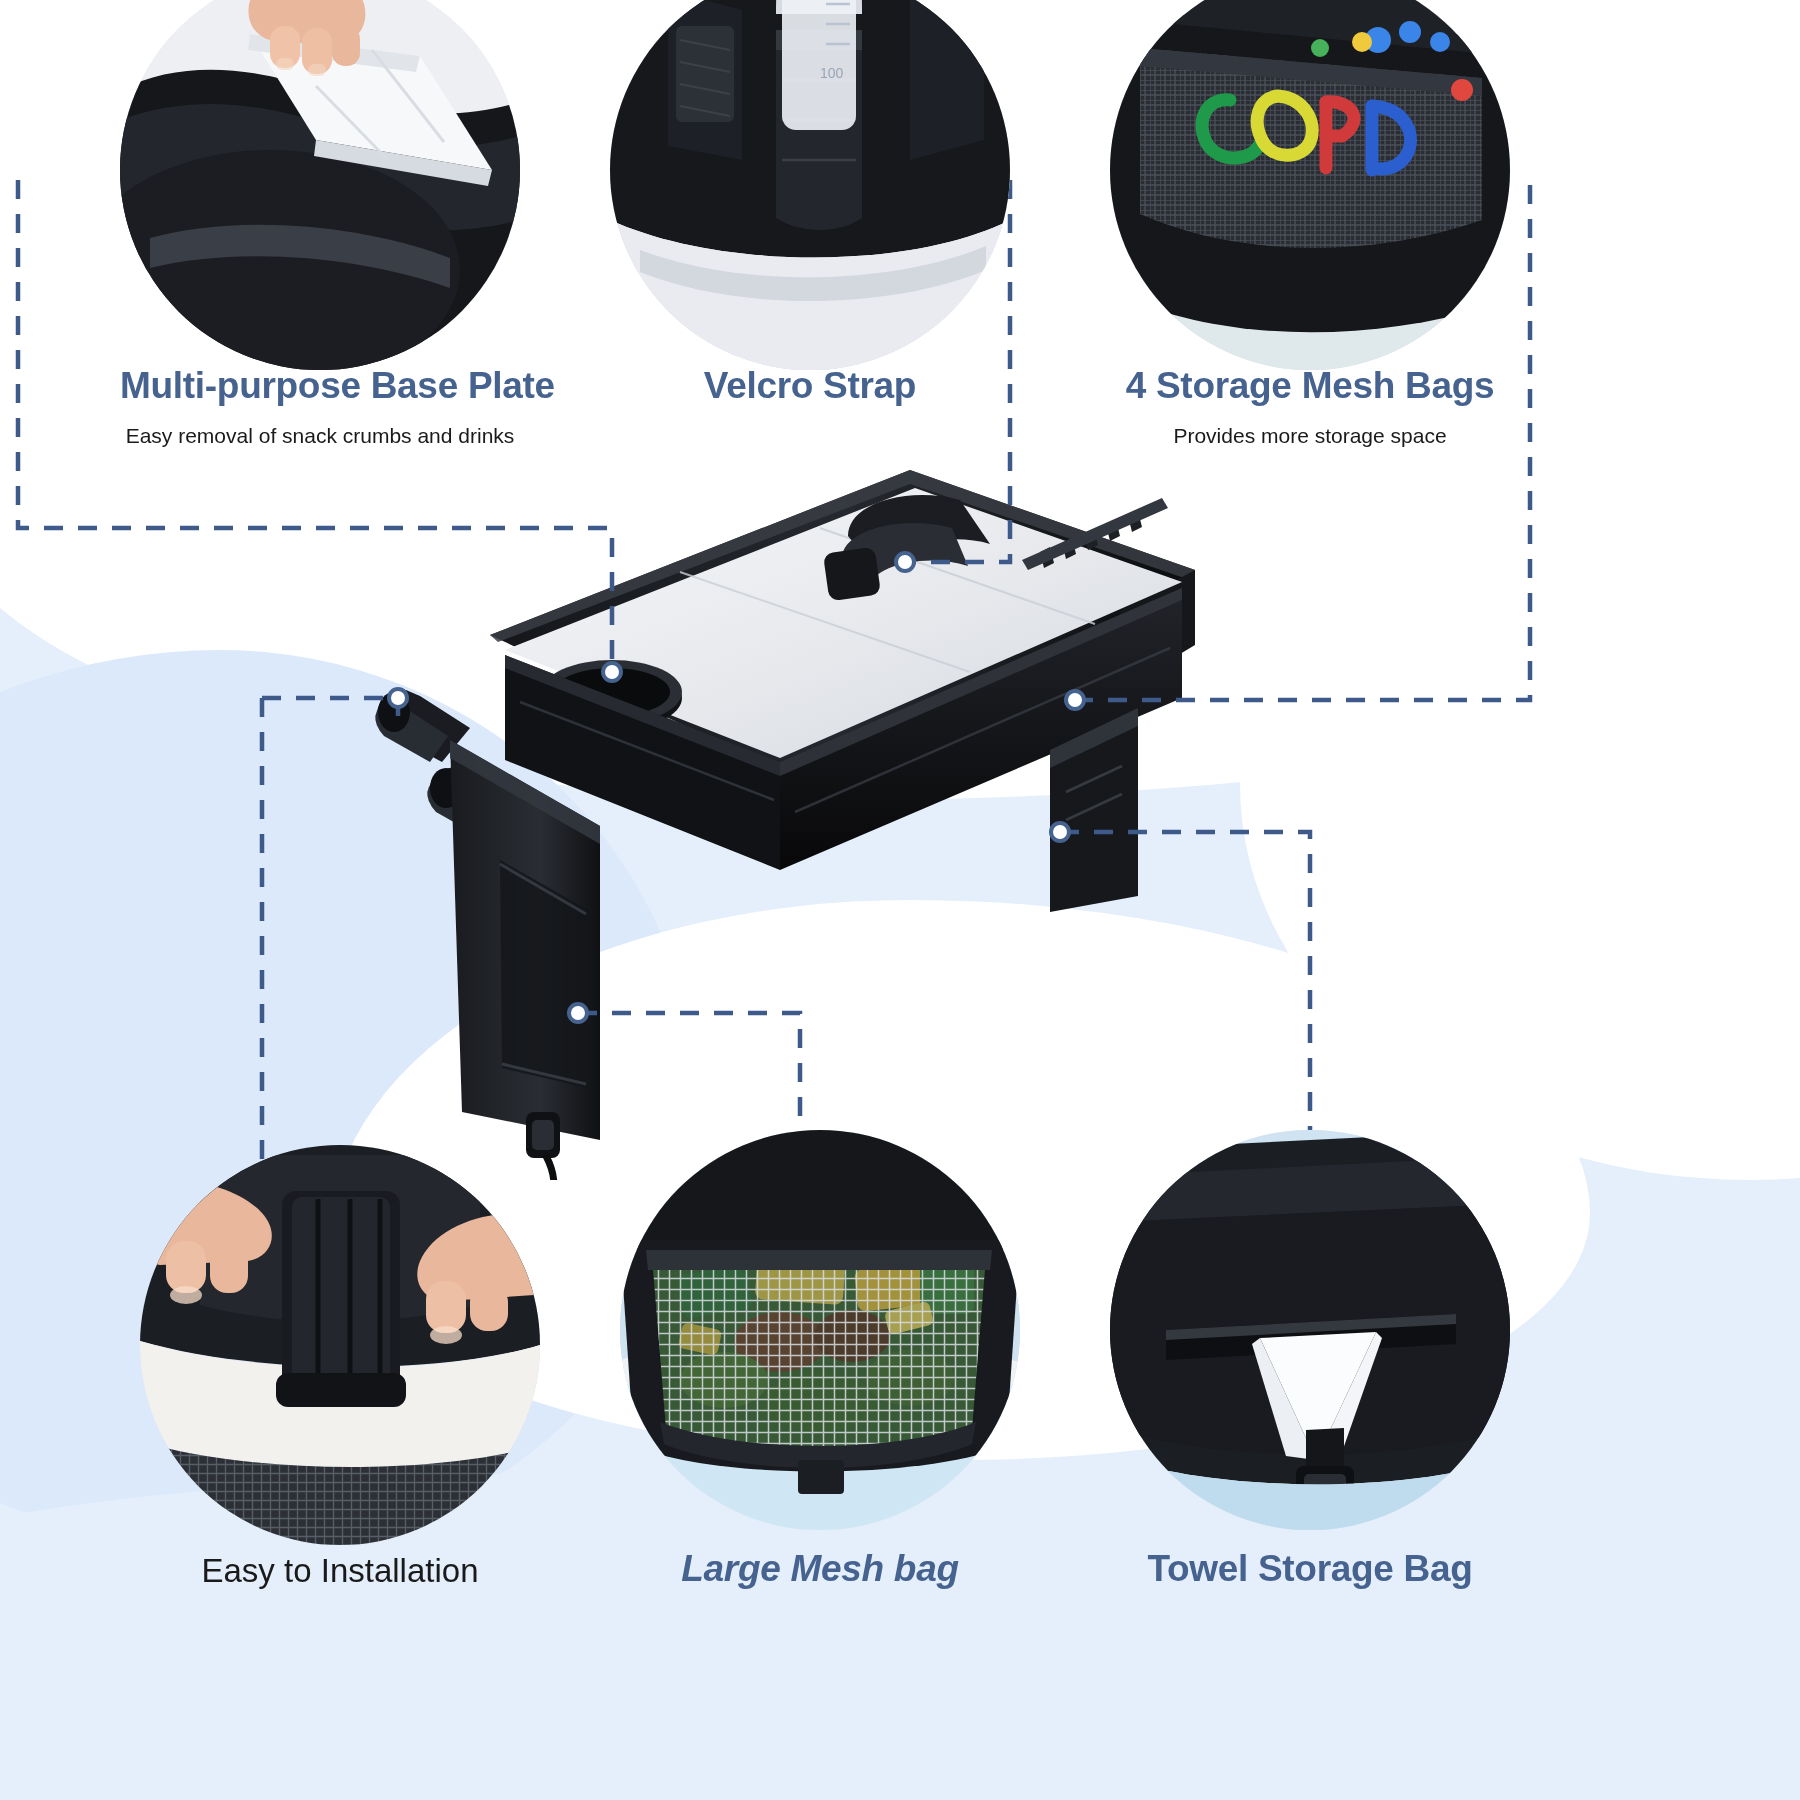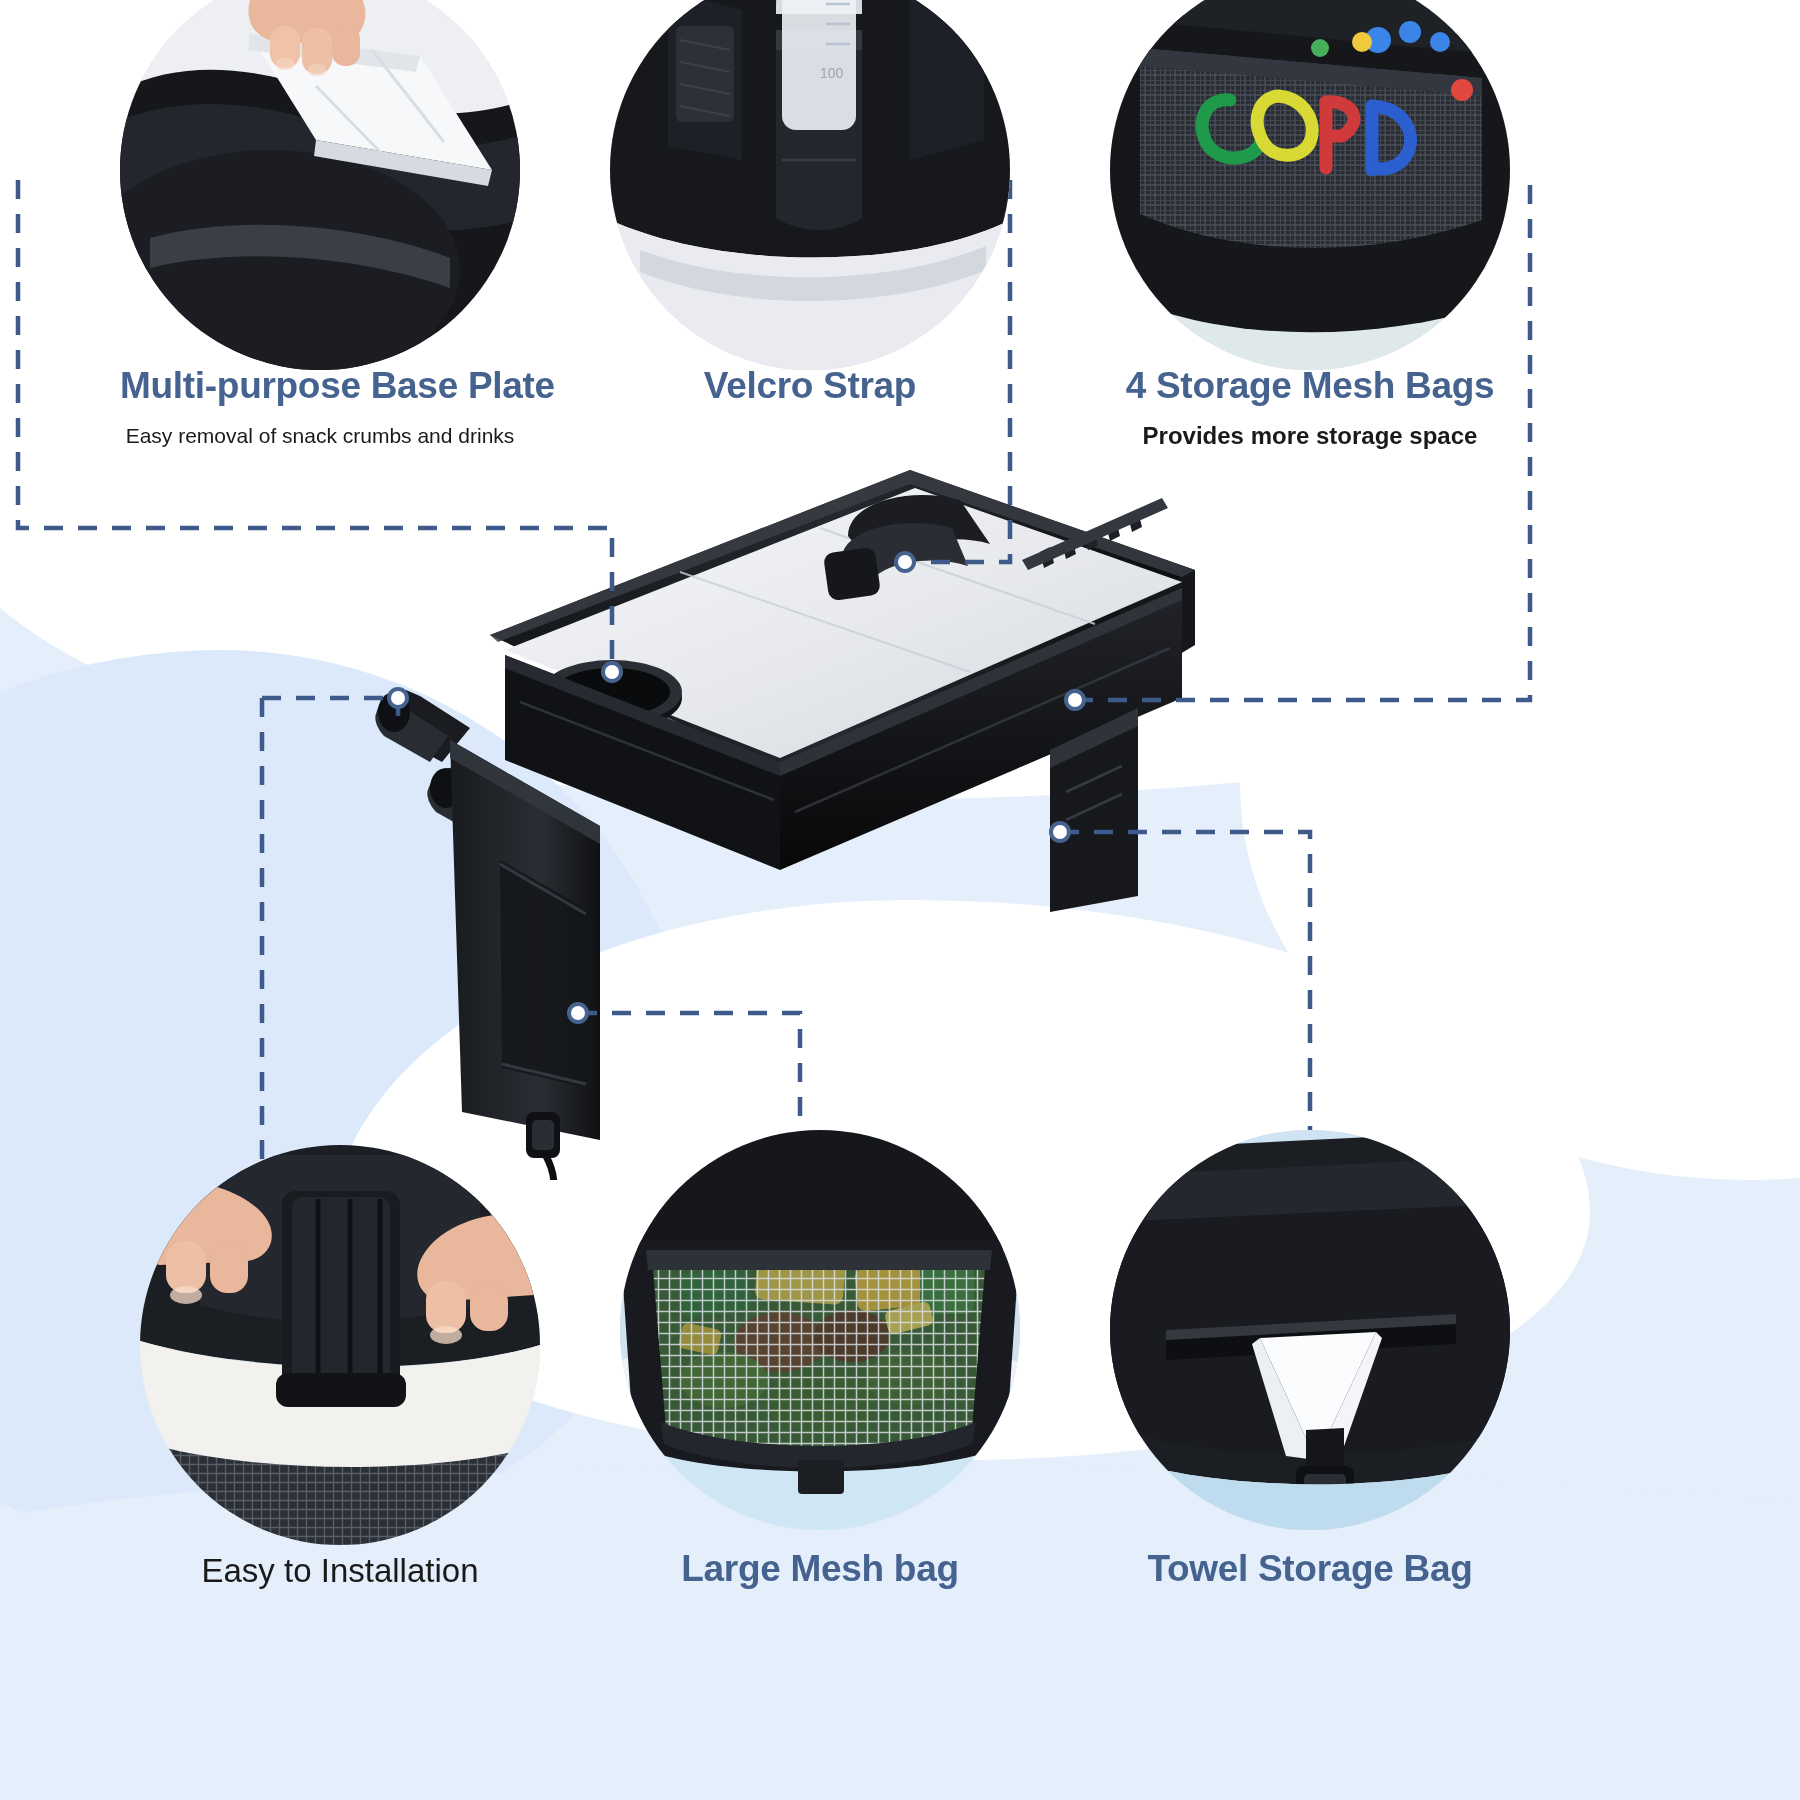--- a/index.html
+++ b/index.html
@@ -333,21 +333,21 @@
         <g fill="#f0c93c">
             <circle cx="252" cy="72" r="10"></circle>
           </g>
         <g fill="#46b05a">
             <circle cx="210" cy="78" r="9"></circle>
           </g>
       </svg>
     </div>
     <div class="cap" style="margin-top:-12px;">
       <div class="title" style="font-size:37px; line-height:56px;">4 Storage Mesh Bags</div>
-      <div class="sub" style="font-size:24px; line-height:44px; margin-left:-40px; width:480px;font-weight:bold;">Provides more storage space</div>
+      <div class="sub" style="font-size:21px; line-height:44px; margin-left:-40px; width:480px;">Provides more storage space</div>
     </div>
   </div>
 
   <div class="callout" style="left:140px; top:1145px; width:400px;">
     <div class="photo" style="width:400px; height:400px;">
       <svg viewBox="0 0 400 400" class="ph-inner">
         <defs>
           <pattern id="meshPat2" width="9" height="9" patternUnits="userSpaceOnUse">
             <rect width="9" height="9" fill="#2c3036"></rect>
             <path d="M0 4.5 L9 4.5 M4.5 0 L4.5 9" stroke="#585e68" stroke-width="1.3"></path>
@@ -428,21 +428,21 @@
 
         <path d="M32 126 L366 126 L352 298 C272 328 124 328 46 298 Z" fill="url(#meshPat3)"></path>
 
         <path d="M26 120 L372 120 L370 140 L28 140 Z" fill="#2d3138"></path>
         <path d="M40 292 C120 324 278 324 356 292 L352 314 C276 346 122 346 44 314 Z" fill="#23262c"></path>
 
         <rect x="178" y="330" width="46" height="34" rx="4" fill="#1b1e22"></rect>
       </svg>
     </div>
     <div class="cap" style="margin-top:10px;">
-      <div class="title" style="font-size:37px; line-height:58px;">Large Mesh bag</div>
+      <div class="title" style="font-size:37px; line-height:58px;font-style:italic;">Large Mesh bag</div>
     </div>
   </div>
 
   <div class="callout" style="left:1110px; top:1130px; width:400px;">
     <div class="photo" style="width:400px; height:400px;">
       <svg viewBox="0 0 400 400" class="ph-inner">
         <rect width="400" height="400" fill="#cfe3f2"></rect>
 
         <path d="M0 20 L400 0 L400 330 C280 364 110 362 0 326 Z" fill="#1b1e23"></path>
         <path d="M0 46 L400 26 L400 74 L0 92 Z" fill="#24272e"></path>

